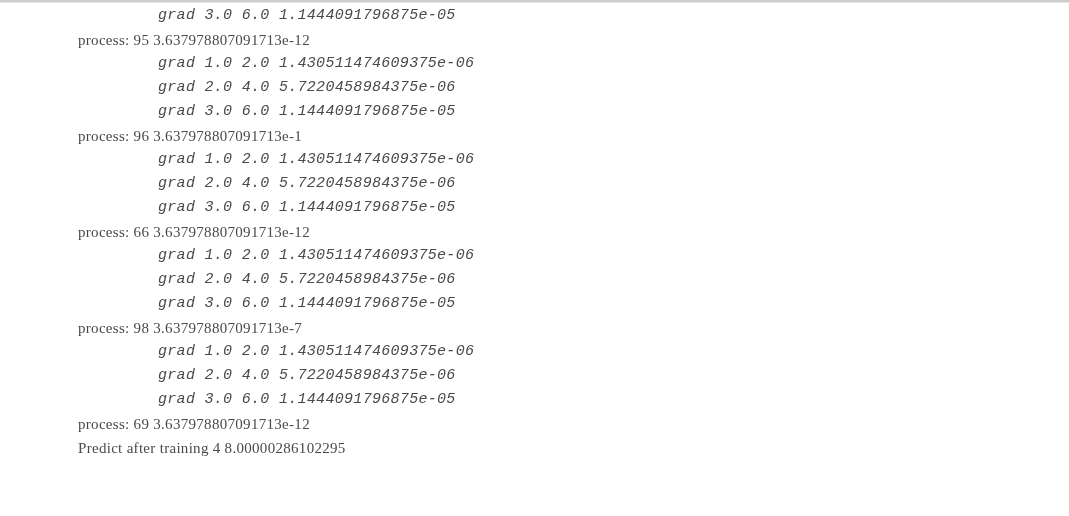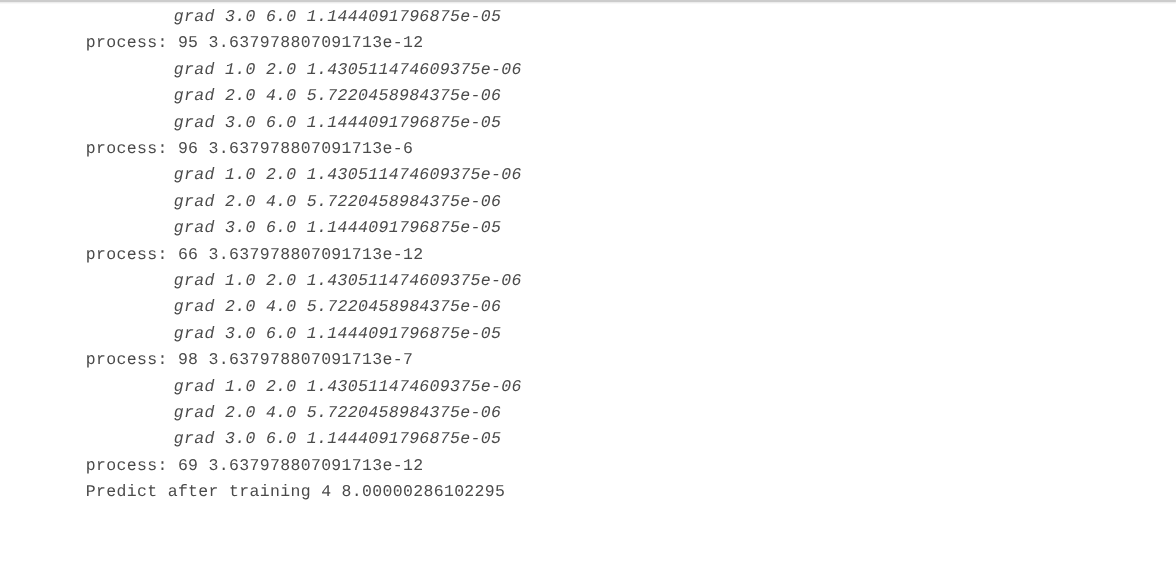--- a/index.html
+++ b/index.html
@@ -33,32 +33,33 @@
     .line {
       white-space: pre;
       letter-spacing: 0.3px;
     }
     .indent {
       padding-left: 80px;
       font-style: italic;
     }
     .no-indent {
       padding-left: 0;
+      font-family: Liberation Serif, serif;
     }
   </style>
 </head>
 <body>
 
 <div>
   <div class="line indent">grad 3.0 6.0 1.1444091796875e-05</div>
   <div class="line no-indent">process: 95 3.637978807091713e-12</div>
   <div class="line indent">grad 1.0 2.0 1.430511474609375e-06</div>
   <div class="line indent">grad 2.0 4.0 5.7220458984375e-06</div>
   <div class="line indent">grad 3.0 6.0 1.1444091796875e-05</div>
-  <div class="line no-indent">process: 96 3.637978807091713e-6</div>
+  <div class="line no-indent">process: 96 3.637978807091713e-1</div>
   <div class="line indent">grad 1.0 2.0 1.430511474609375e-06</div>
   <div class="line indent">grad 2.0 4.0 5.7220458984375e-06</div>
   <div class="line indent">grad 3.0 6.0 1.1444091796875e-05</div>
   <div class="line no-indent">process: 66 3.637978807091713e-12</div>
   <div class="line indent">grad 1.0 2.0 1.430511474609375e-06</div>
   <div class="line indent">grad 2.0 4.0 5.7220458984375e-06</div>
   <div class="line indent">grad 3.0 6.0 1.1444091796875e-05</div>
   <div class="line no-indent">process: 98 3.637978807091713e-7</div>
   <div class="line indent">grad 1.0 2.0 1.430511474609375e-06</div>
   <div class="line indent">grad 2.0 4.0 5.7220458984375e-06</div>

